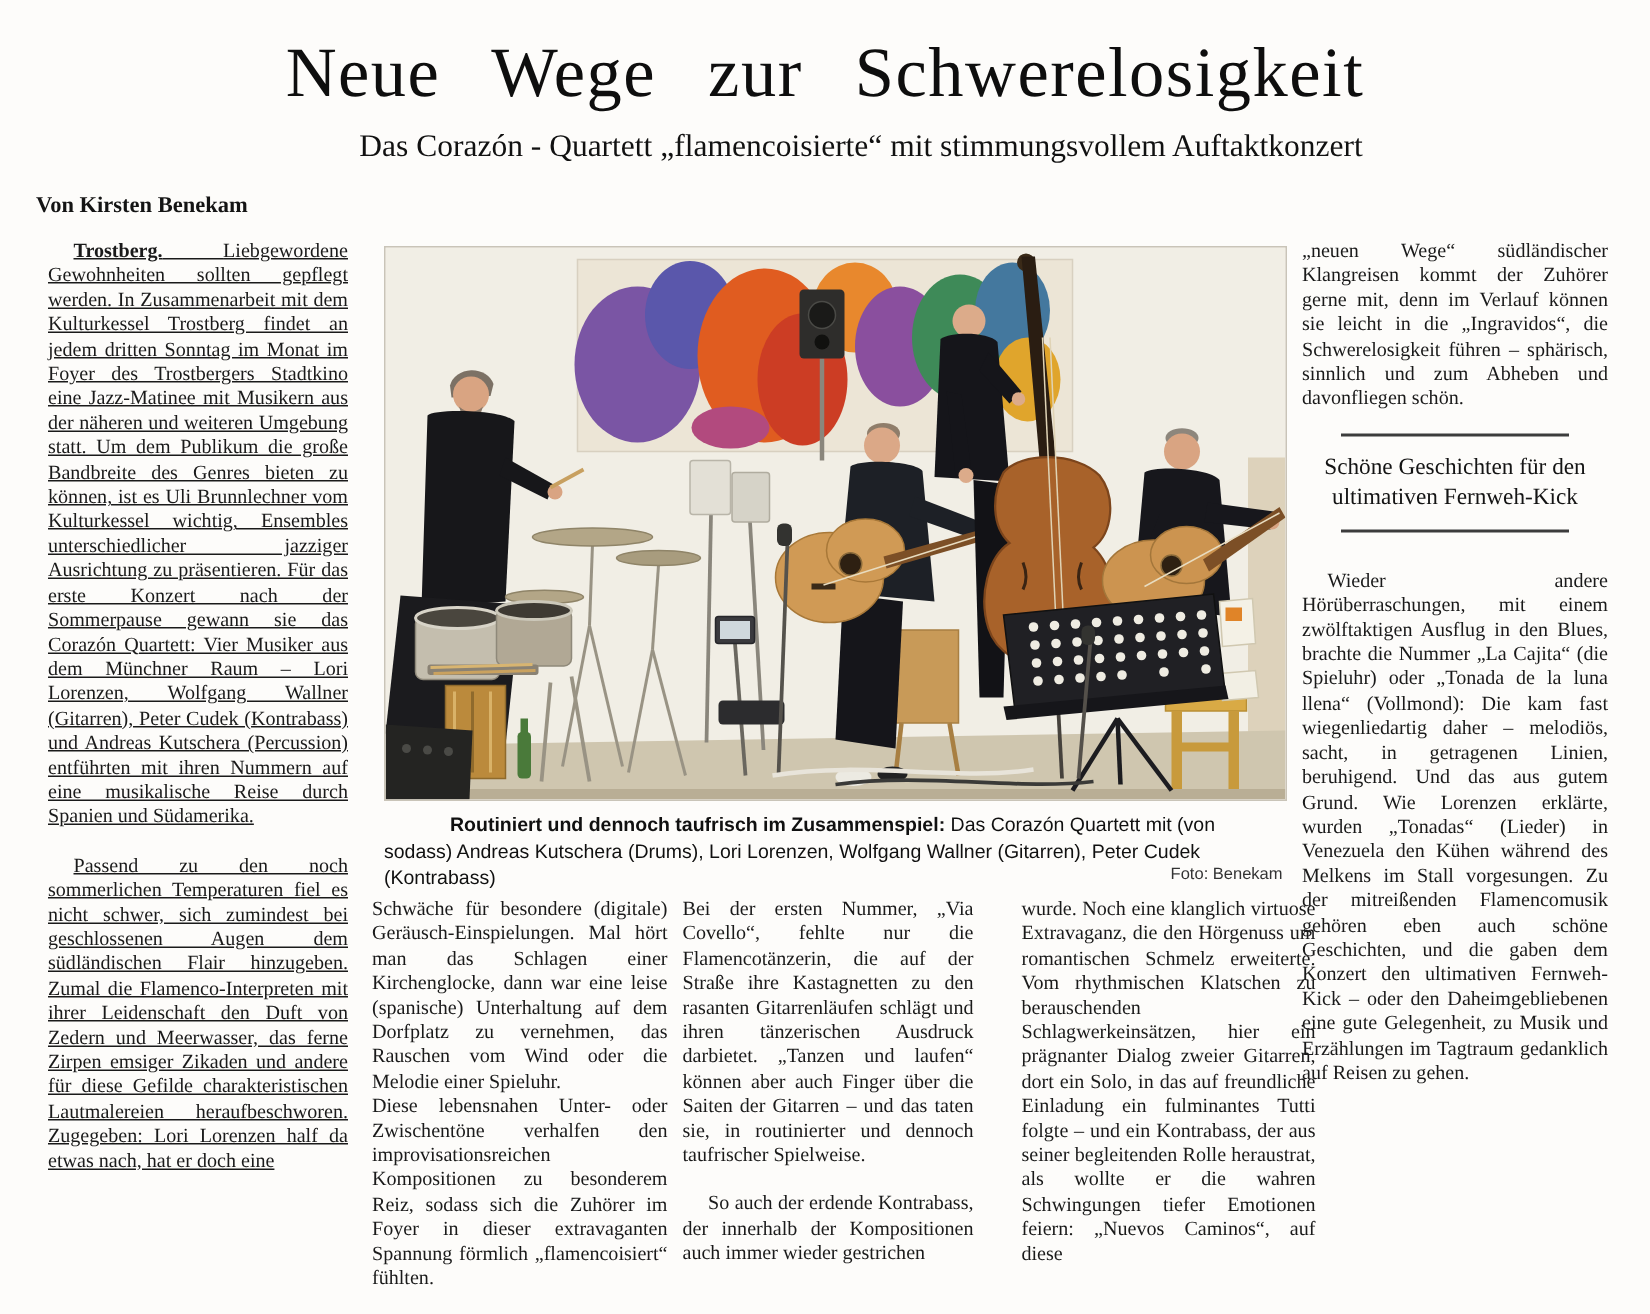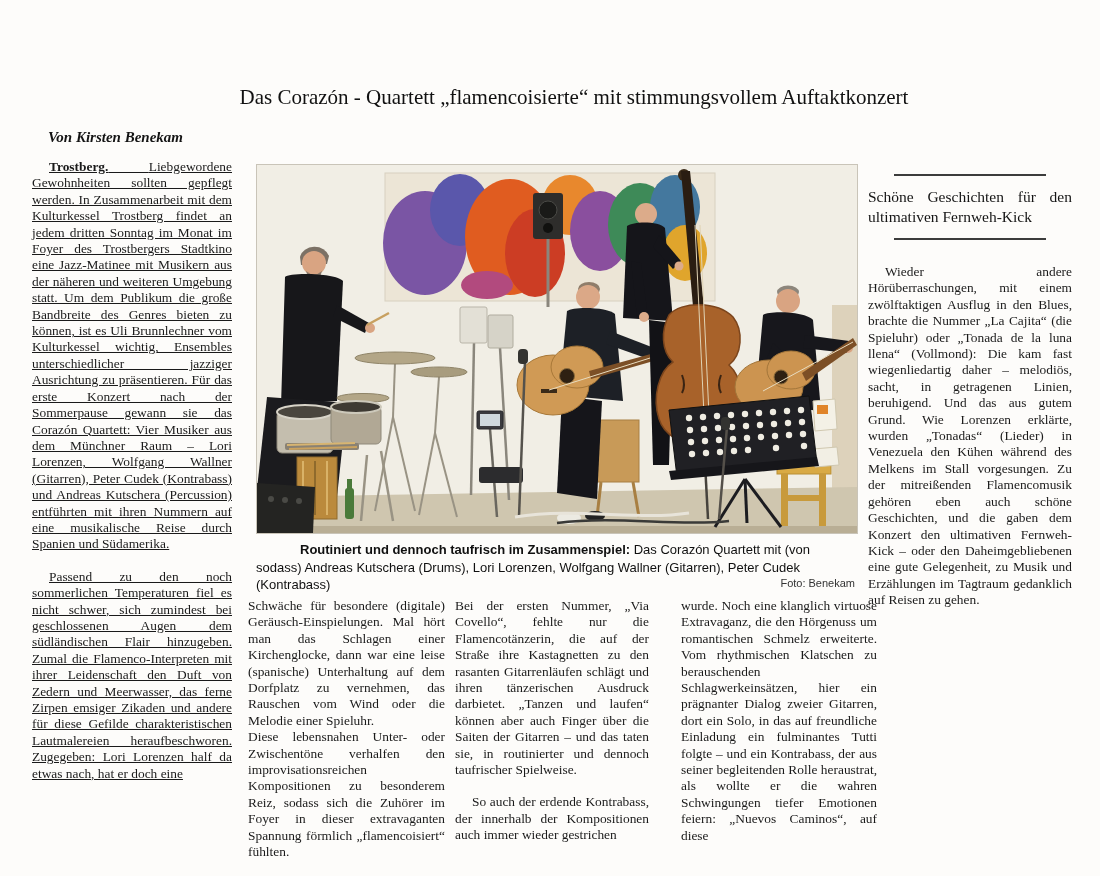--- a/index.html
+++ b/index.html
@@ -1,46 +1,47 @@
 <!DOCTYPE html>
 <html lang="de"><head>
 <meta charset="utf-8">
 <style>
   html,body{margin:0;padding:0;background:#ffffff;}
   .page{position:relative;width:1100px;height:876px;background:#fdfcfa;font-family:"Liberation Serif",serif;color:#161616;overflow:hidden;}
   h1.headline{position:absolute;top:22px;left:0;width:1100px;margin:0;text-align:center;
     font-size:47px;font-weight:500;letter-spacing:1px;word-spacing:22px;color:#0e0e0e;}
   h2.subheadline{position:absolute;top:85px;left:0;width:1100px;margin:0;text-align:center;
     font-size:21px;font-weight:400;color:#111;padding-left:24px;}
-  .byline{position:absolute;top:129px;left:48px;font-size:15px;font-style:italic;font-weight:700;color:#141414;}
+  .byline{position:absolute;top:129px;left:24px;font-size:15px;font-weight:700;color:#141414;}
   .col{position:absolute;font-size:13.4px;line-height:16.4px;text-align:justify;color:#1a1a1a;}
   .col p{margin:0;}
   .col p.gap{margin-top:16px;}
   .col p.indent{text-indent:17px;}
   .col1{left:32px;top:159px;width:200px;text-decoration:underline;}
   .col2{left:248px;top:598px;width:197px;}
   .col3{left:455px;top:598px;width:194px;}
   .col4{left:658px;top:598px;width:196px;margin-left:23px;}
   .colR{left:868px;top:159px;width:204px;}
   .dateline{font-weight:700;}
   .photo{position:absolute;left:256px;top:164px;width:600px;height:368px;margin:0;
     border:1px solid #c9c4b8;background:#f1eee5;overflow:hidden;}
   .caption{position:absolute;left:256px;top:541px;width:601px;font-family:"Liberation Sans",sans-serif;
     font-size:13px;line-height:17.5px;color:#101010;}
   .caption b{font-weight:700;padding-left:44px;}
   .credit{position:absolute;right:2px;bottom:1px;font-size:11px;color:#333;}
   .divider{width:152px;margin:15px auto 11px auto;border-top:2px solid #3c3c3c;height:0;}
   .divider.below{margin:11px auto 24px auto;}
-  h3.sectionhead{margin:0;font-size:15.5px;line-height:20px;font-weight:400;color:#141414;}
+  h3.sectionhead{margin:0;text-align:center;font-size:15.5px;line-height:20px;font-weight:400;color:#141414;}
 </style>
 </head>
 <body>
 
 <div class="page">
 
+  <h1 class="headline">Neue Wege zur Schwerelosigkeit</h1>
   <h2 class="subheadline">Das Corazón - Quartett „flamencoisierte“ mit stimmungsvollem Auftaktkonzert</h2>
   <div class="byline">Von Kirsten Benekam</div>
 
   <div class="col col1">
     <p class="para indent"><b class="dateline">Trostberg.</b> <span>Liebgewordene Gewohnheiten sollten gepflegt werden. In Zusammenarbeit mit dem Kulturkessel Trostberg findet an jedem dritten Sonntag im Monat im Foyer des Trostbergers Stadtkino eine Jazz-Matinee mit Musikern aus der näheren und weiteren Umgebung statt. Um dem Publikum die große Bandbreite des Genres bieten zu können, ist es Uli Brunnlechner vom Kulturkessel wichtig, Ensembles unterschiedlicher jazziger Ausrichtung zu präsentieren. Für das erste Konzert nach der Sommerpause gewann sie das Corazón Quartett: Vier Musiker aus dem Münchner Raum – Lori Lorenzen, Wolfgang Wallner (Gitarren), Peter Cudek (Kontrabass) und Andreas Kutschera (Percussion) entführten mit ihren Nummern auf eine musikalische Reise durch Spanien und Südamerika.</span></p>
     <p class="para gap indent">Passend zu den noch sommerlichen Temperaturen fiel es nicht schwer, sich zumindest bei geschlossenen Augen dem südländischen Flair hinzugeben. Zumal die Flamenco-Interpreten mit ihrer Leidenschaft den Duft von Zedern und Meerwasser, das ferne Zirpen emsiger Zikaden und andere für diese Gefilde charakteristischen Lautmalereien heraufbeschworen. Zugegeben: Lori Lorenzen half da etwas nach, hat er doch eine</p>
   </div>
 
   <figure class="photo">
     <svg width="600" height="368" viewBox="0 0 600 368" xmlns="http://www.w3.org/2000/svg">
@@ -264,19 +265,20 @@
   <div class="col col3">
     <p class="para">Bei der ersten Nummer, „Via Covello“, fehlte nur die Flamencotänzerin, die auf der Straße ihre Kastagnetten zu den rasanten Gitarrenläufen schlägt und ihren tänzerischen Ausdruck darbietet. „Tanzen und laufen“ können aber auch Finger über die Saiten der Gitarren – und das taten sie, in routinierter und dennoch taufrischer Spielweise.</p>
     <p class="para gap indent">So auch der erdende Kontrabass, der innerhalb der Kompositionen auch immer wieder gestrichen</p>
   </div>
 
   <div class="col col4">
     <p class="para">wurde. Noch eine klanglich virtuose Extravaganz, die den Hörgenuss um romantischen Schmelz erweiterte. Vom rhythmischen Klatschen zu berauschenden Schlagwerkeinsätzen, hier ein prägnanter Dialog zweier Gitarren, dort ein Solo, in das auf freundliche Einladung ein fulminantes Tutti folgte – und ein Kontrabass, der aus seiner begleitenden Rolle heraustrat, als wollte er die wahren Schwingungen tiefer Emotionen feiern: „Nuevos Caminos“, auf diese</p>
   </div>
 
   <div class="col colR">
+    <p class="para">„neuen Wege“ südländischer Klangreisen kommt der Zuhörer gerne mit, denn im Verlauf können sie leicht in die „Ingravidos“, die Schwerelosigkeit führen – sphärisch, sinnlich und zum Abheben und davonfliegen schön.</p>
     <div class="divider"></div>
     <h3 class="sectionhead">Schöne Geschichten für den ultimativen Fernweh-Kick</h3>
     <div class="divider below"></div>
     <p class="para indent">Wieder andere Hörüberraschungen, mit einem zwölftaktigen Ausflug in den Blues, brachte die Nummer „La Cajita“ (die Spieluhr) oder „Tonada de la luna llena“ (Vollmond): Die kam fast wiegenliedartig daher – melodiös, sacht, in getragenen Linien, beruhigend. Und das aus gutem Grund. Wie Lorenzen erklärte, wurden „Tonadas“ (Lieder) in Venezuela den Kühen während des Melkens im Stall vorgesungen. Zu der mitreißenden Flamencomusik gehören eben auch schöne Geschichten, und die gaben dem Konzert den ultimativen Fernweh-Kick – oder den Daheimgebliebenen eine gute Gelegenheit, zu Musik und Erzählungen im Tagtraum gedanklich auf Reisen zu gehen.</p>
   </div>
 
 </div>
 
 </body></html>

